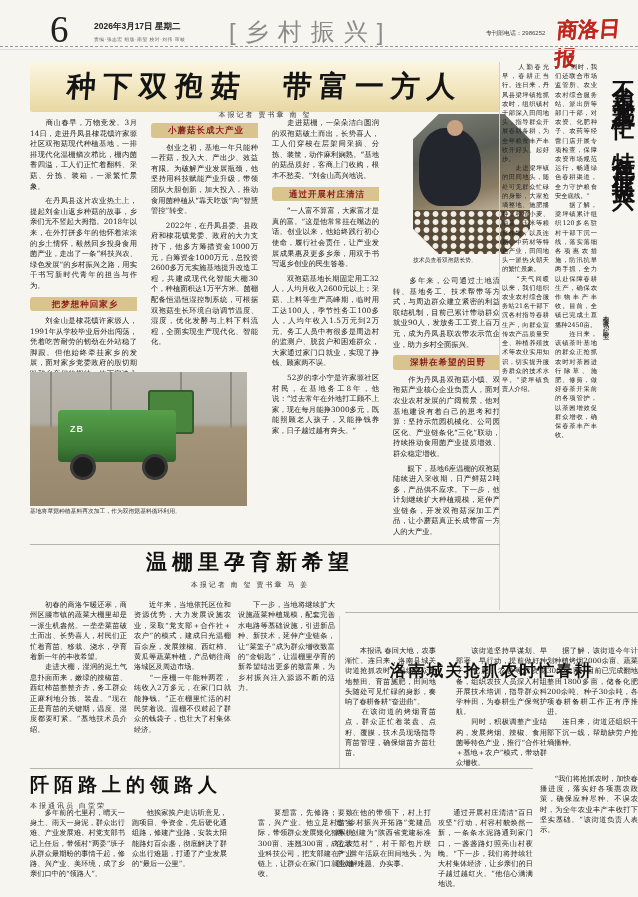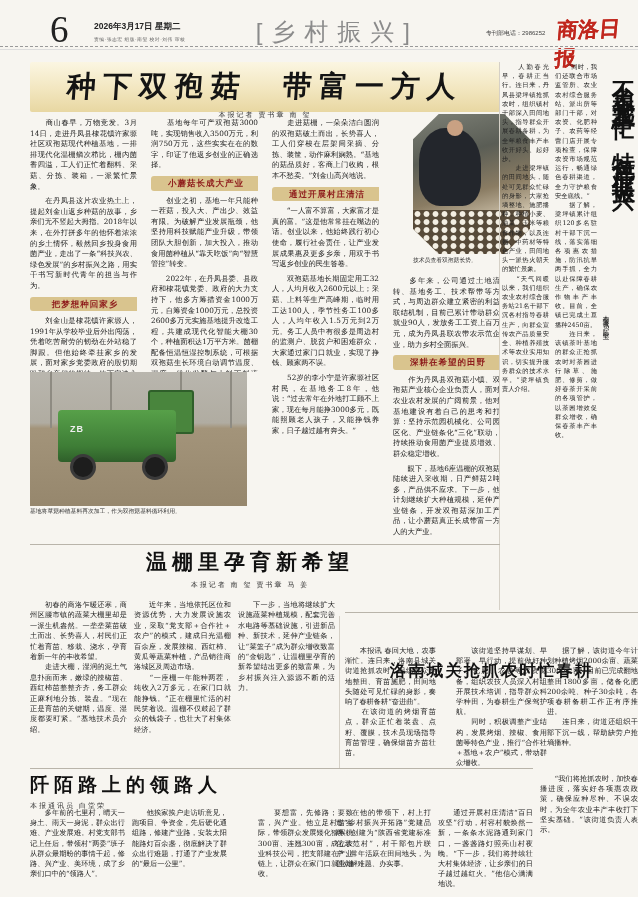--- a/index.html
+++ b/index.html
@@ -8,21 +8,21 @@
     background:#f7f5f0;
     font-family:"DejaVu Serif", serif;
     color:#1c1c1c;
   }
   .abs{position:absolute;}
   
   .page-num{left:50px;top:8px;font-size:37px;font-family:"Liberation Serif","DejaVu Serif",serif;color:#222;}
   .date-block{left:94px;top:21px;}
   .date-line{font-size:8.5px;font-weight:bold;color:#222;font-family:"Liberation Sans",sans-serif;}
   .credits-line{font-size:4.8px;color:#666;margin-top:3px;letter-spacing:.5px;font-family:"Liberation Sans",sans-serif;}
-  .section-title{left:229px;top:16px;width:190px;text-align:right;font-size:24px;color:#8b8b8b;
+  .section-title{left:229px;top:16px;width:190px;text-align:left;font-size:24px;color:#8b8b8b;
     letter-spacing:9px;font-family:"Liberation Sans",sans-serif;font-weight:400;}
   .phone{left:486px;top:29px;font-size:6px;color:#444;font-family:"Liberation Sans",sans-serif;}
   .masthead{left:556px;top:15px;font-size:21px;font-weight:bold;color:#c0271e;
     transform:skewX(-7deg) rotate(-2deg);font-family:"DejaVu Serif",serif;text-shadow:0 0 .4px #c0271e;}
   .header-rule{left:0;top:46px;width:638px;border-top:1px dashed #999;}
   .header-rule2{left:0;top:49px;width:638px;border-top:1px solid #ddd;}
   
   .banner{left:30px;top:62px;width:470px;height:50px;
     background:linear-gradient(180deg,#fbf6e2 0%,#f2e6bf 55%,#e8d7a2 100%);
     border-radius:2px;text-align:center;}
@@ -114,21 +114,20 @@
 
 <div class="abs main-body">
   <div class="mcol c1">
     <p>　　商山春早，万物竞发。3月14日，走进丹凤县棣花镇许家塬社区双孢菇现代种植基地，一排排现代化温棚鳞次栉比，棚内菌香四溢，工人们正忙着翻料、采菇、分拣、装箱，一派繁忙景象。</p>
     <p>　　在丹凤县这片农业热土上，提起刘金山返乡种菇的故事，乡亲们无不竖起大拇指。2018年以来，在外打拼多年的他怀着浓浓的乡土情怀，毅然回乡投身食用菌产业，走出了一条“科技兴农、绿色发展”的乡村振兴之路，用实干书写新时代青年的担当与作为。</p>
     <div class="subhead">把梦想种回家乡</div>
     <p>　　刘金山是棣花镇许家塬人，1991年从学校毕业后外出闯荡，凭着吃苦耐劳的韧劲在外站稳了脚跟。但他始终牵挂家乡的发展，面对家乡党委政府的殷切期盼和乡亲们的期待，他下定决心返乡创业，用自己的双手闯出一条农业产业化的新路子。</p>
 
   </div>
   <div class="mcol c2">
-    <p>　　基地每年可产双孢菇3000吨，实现销售收入3500万元，利润750万元，这些实实在在的数字，印证了他返乡创业的正确选择。</p>
     <div class="subhead">小蘑菇长成大产业</div>
     <p>　　创业之初，基地一年只能种一茬菇，投入大、产出少、效益有限。为破解产业发展瓶颈，他坚持用科技赋能产业升级，带领团队大胆创新，加大投入，推动食用菌种植从“靠天吃饭”向“智慧管控”转变。</p>
     <p>　　2022年，在丹凤县委、县政府和棣花镇党委、政府的大力支持下，他多方筹措资金1000万元，自筹资金1000万元，总投资2600多万元实施基地提升改造工程，共建成现代化智能大棚30个，种植面积达1万平方米。菌棚配备恒温恒湿控制系统，可根据双孢菇生长环境自动调节温度、湿度，优化发酵与上料下料流程，全面实现生产现代化、智能化。</p>
 
   </div>
   <div class="mcol c3">
     <p>　　走进菇棚，一朵朵洁白圆润的双孢菇破土而出，长势喜人，工人们穿梭在层架间采摘、分拣、装筐，动作麻利娴熟。“基地的菇品质好，客商上门收购，根本不愁卖。”刘金山高兴地说。</p>
     <div class="subhead">通过开展村庄清洁</div>
     <p>　　“一人富不算富，大家富才是真的富。”这是他常常挂在嘴边的话。创业以来，他始终践行初心使命，履行社会责任，让产业发展成果惠及更多乡亲，用双手书写返乡创业的民生答卷。</p>
     <p>　　双孢菇基地长期固定用工32人，人均月收入2600元以上；采菇、上料等生产高峰期，临时用工达100人，季节性务工100多人，人均年收入1.5万元到2万元。务工人员中有很多是周边村的监测户、脱贫户和困难群众，大家通过家门口就业，实现了挣钱、顾家两不误。</p>

